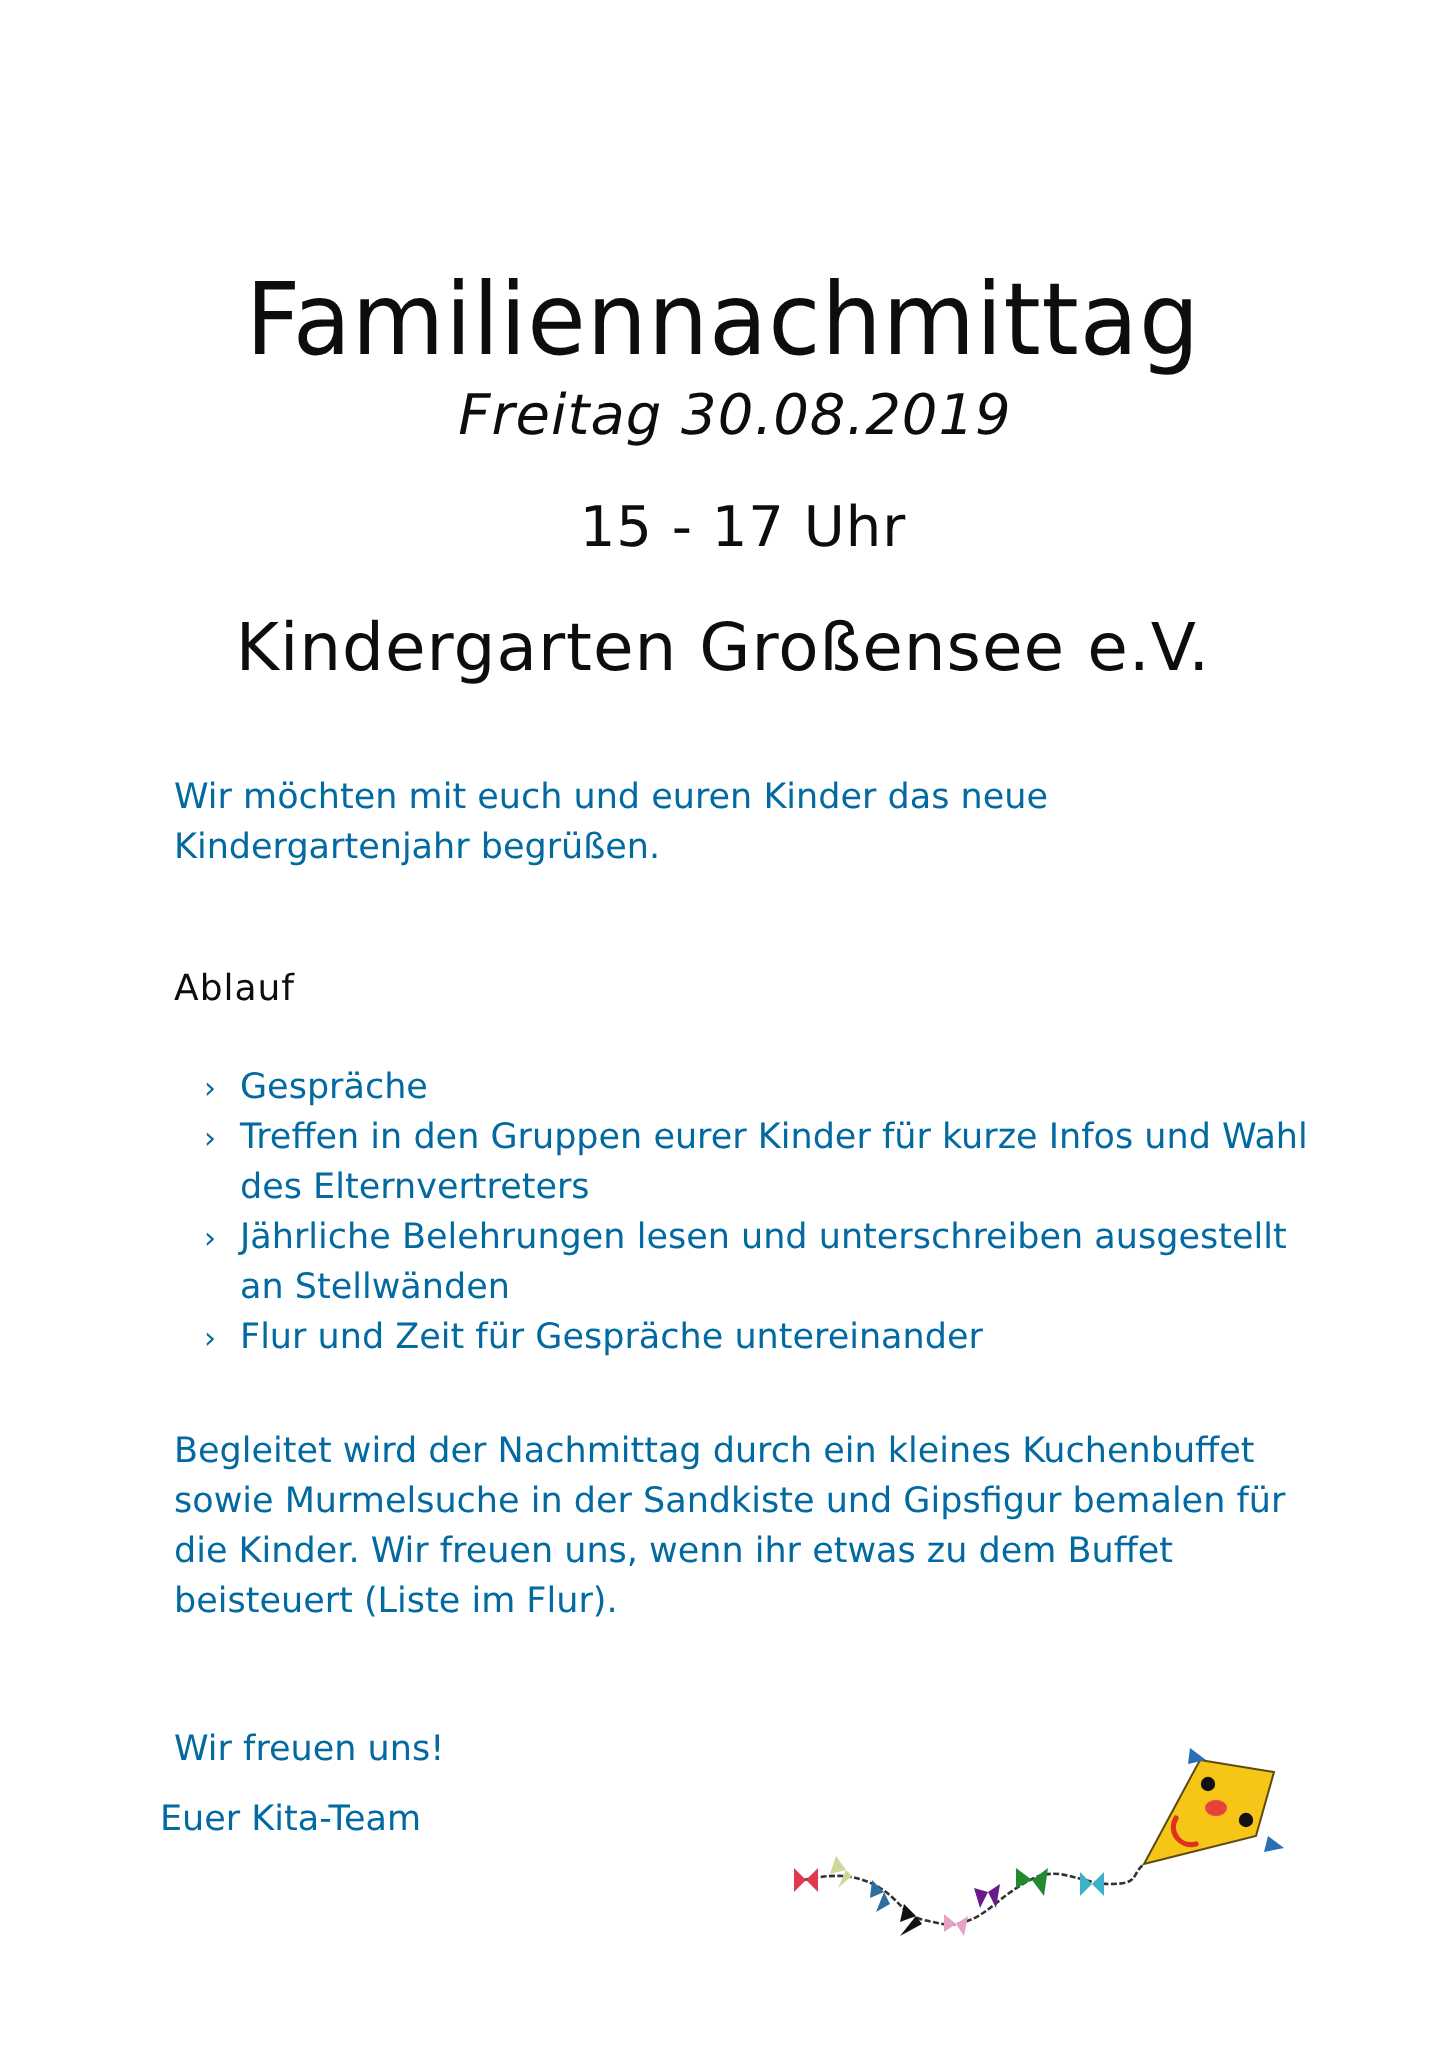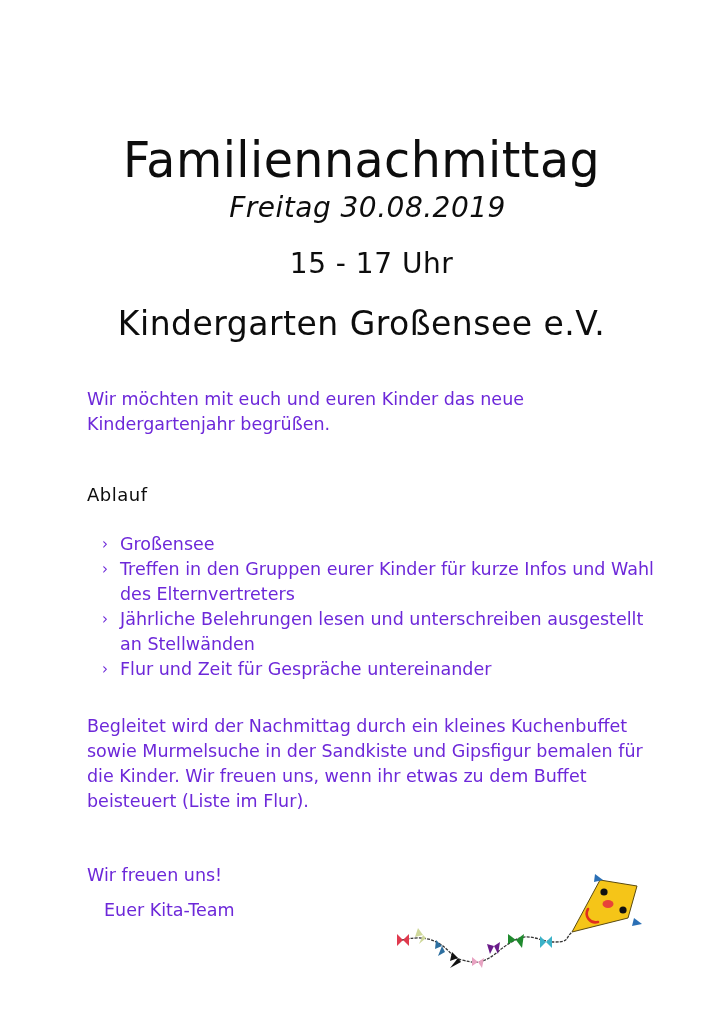--- a/index.html
+++ b/index.html
@@ -17,21 +17,21 @@
   .hand {
     font-family: "DejaVu Sans", sans-serif;
     font-weight: normal;
     letter-spacing: 0.5px;
     color: #0d0d0d;
   }
   .body-text {
     font-family: "DejaVu Sans", sans-serif;
     font-size: 17.5px;
     line-height: 25px;
-    color: #6d28d9;
+    color: #0369a1;
   }
   .title {
     position: absolute;
     left: 0;
     width: 723px;
     top: 96px;
     text-align: center;
     font-size: 50px;
     line-height: 60px;
     transform: scaleX(0.95);
@@ -111,21 +111,21 @@
     margin: 0;
   }
   .signoff-1 {
     position: absolute;
     left: 87px;
     top: 863px;
     margin: 0;
   }
   .signoff-2 {
     position: absolute;
-    left: 104px;
+    left: 80px;
     top: 898px;
     margin: 0;
     text-align: right;
   }
   .kite-wrap {
     position: absolute;
     left: 390px;
     top: 860px;
     width: 260px;
     height: 110px;
@@ -139,21 +139,21 @@
 <div class="hand time">15 - 17 Uhr</div>
 <div class="hand org">Kindergarten Großensee e.V.</div>
 
 <p class="body-text intro">Wir möchten mit euch und euren Kinder das neue Kindergartenjahr begrüßen.</p>
 
 <h2 class="hand section-heading">Ablauf</h2>
 
 <ul class="body-text agenda">
   <li>
     <span class="bullet">›</span>
-    <span>Großensee</span>
+    <span>Gespräche</span>
   </li>
   <li>
     <span class="bullet">›</span>
     <span>Treffen in den Gruppen eurer Kinder für kurze Infos und Wahl des Elternvertreters</span>
   </li>
   <li>
     <span class="bullet">›</span>
     <span>Jährliche Belehrungen lesen und unterschreiben ausgestellt an Stellwänden</span>
   </li>
   <li>

